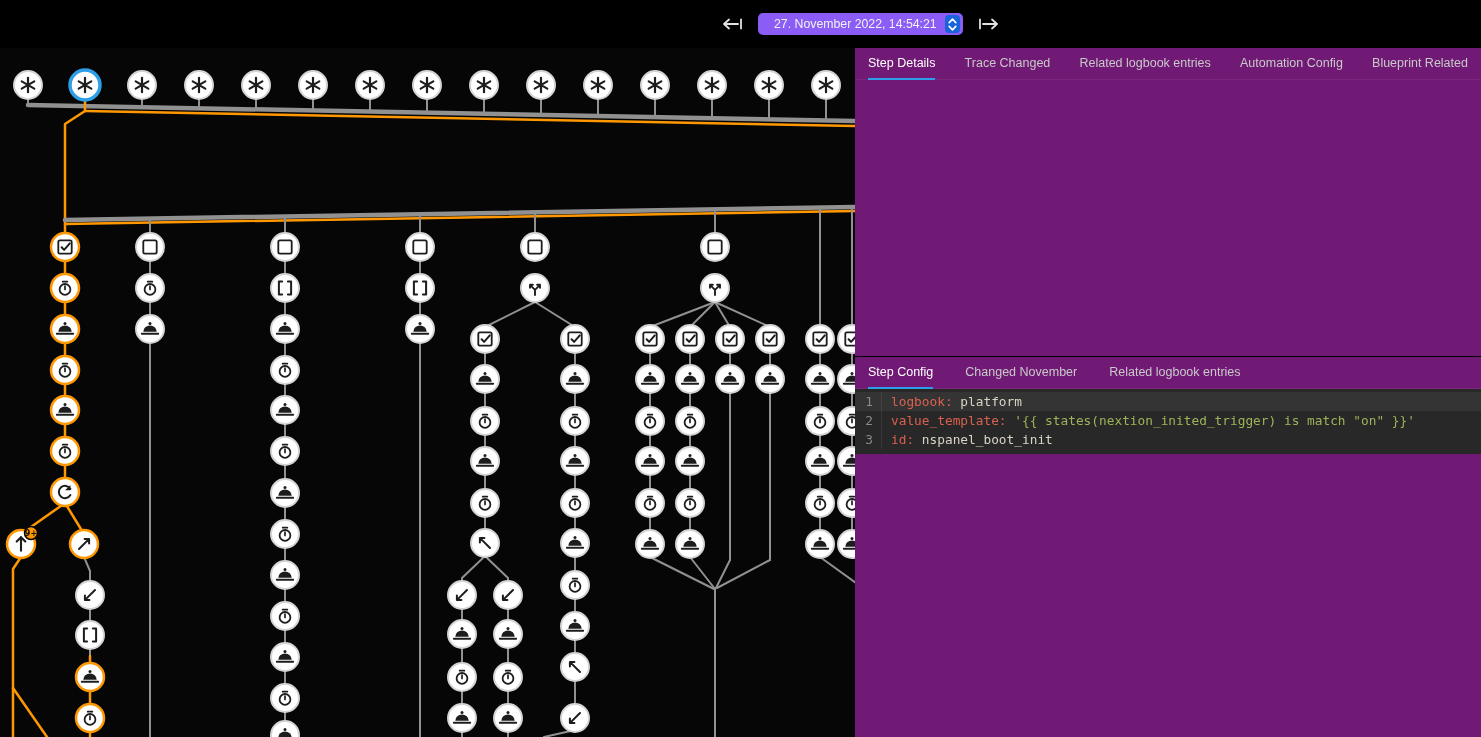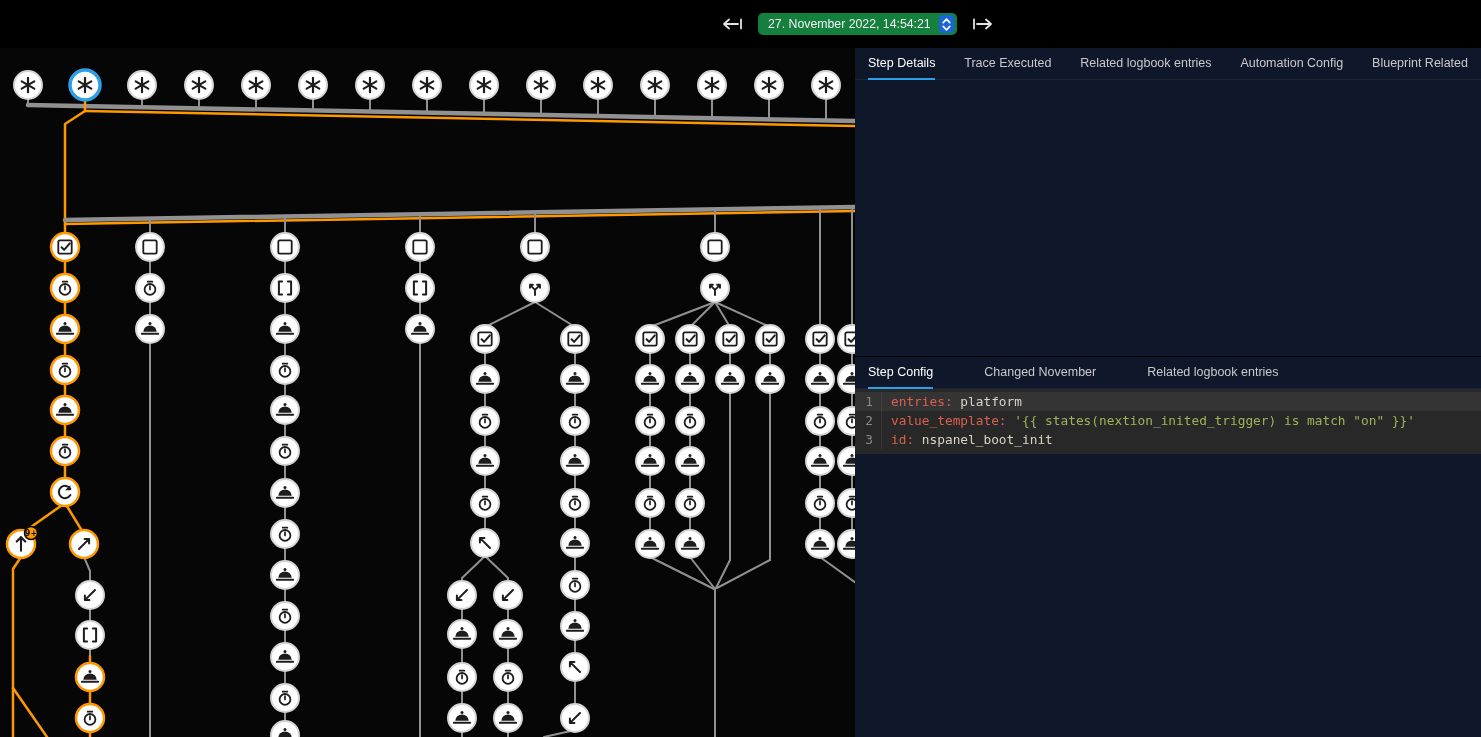--- a/index.html
+++ b/index.html
@@ -6,31 +6,31 @@
     --accent:#2d9fe8; --active-path:#ff9800; --node-border:#d4d4d4; --edge:#919191;
     --key:#d9604e; --string:#9bb458; --plain-code:#d8d3c4; --line-number:#8a8a8a;
     --selected-ring:#2d9fe8; --stepper-blue:#1b63d8;
   }
   *{box-sizing:border-box}
   html,body{margin:0;padding:0}
   body{width:1481px;height:737px;overflow:hidden;background:#000;font-family:"Liberation Sans",sans-serif}
   .topbar{position:relative;height:48px;background:#000}
   .run-nav{position:absolute;left:720px;top:0;height:48px;display:flex;align-items:center;gap:12px}
   .nav-arrow{background:none;border:none;padding:2px;cursor:pointer;display:flex;align-items:center}
-  .run-select{display:flex;align-items:center;height:22px;background:#15803d;border-radius:5px;padding:0 3px 0 10px;cursor:pointer}
+  .run-select{display:flex;align-items:center;height:22px;background:#8b5cf6;border-radius:5px;padding:0 3px 0 16px;cursor:pointer}
   .run-select-value{color:#f2f2f2;font-size:12.3px;white-space:nowrap;margin-right:8px}
   .stepper{display:flex;align-items:center;justify-content:center;width:15px;height:18px;background:var(--stepper-blue);border-radius:4px}
   .main{display:flex;height:689px}
   .graph-panel{width:855px;height:689px;background:#060606;position:relative;flex-shrink:0}
-  .right-panel{width:626px;background:#0f172a;display:flex;flex-direction:column}
+  .right-panel{width:626px;background:#701a75;display:flex;flex-direction:column}
   .details-section{height:309px;border-bottom:1px solid #000;display:flex;flex-direction:column;flex-shrink:0}
   .config-section{flex:1;display:flex;flex-direction:column;min-height:0}
   .tabs{display:flex;align-items:stretch;height:32px;padding:0 13px;border-bottom:1px solid rgba(255,255,255,0.06);flex-shrink:0}
   #top-tabs{justify-content:space-between}
-  #bottom-tabs{gap:51px}
+  #bottom-tabs{gap:32px}
   .tab{display:flex;align-items:center;font-size:12.5px;color:#c9c9c9;border-bottom:2px solid transparent;margin-bottom:-1px;white-space:nowrap;cursor:pointer}
   .tab.active{color:#fff;border-bottom-color:var(--accent)}
   .executed{padding:15px 16px;font-size:14.5px;color:#e5e5e5}
   .code{background:#282828;padding:3px 0 5px;font-family:"DejaVu Sans Mono",monospace;font-size:12.8px;line-height:19px}
   .code-line{display:flex}
   .code-line.active{background:rgba(255,255,255,0.06)}
   .gutter{width:27px;flex-shrink:0;text-align:right;padding-right:8px;color:var(--line-number);border-right:1px solid rgba(255,255,255,0.07)}
   .src{padding-left:9px;white-space:pre;color:var(--plain-code)}
   .tok-key{color:var(--key)}
   .tok-str{color:var(--string)}
@@ -876,36 +876,36 @@
             <path d="M-8.2,4.8 L8.2,4.8" stroke-width="1.9"></path>
             <circle cx="0" cy="-5.4" r="1.5" fill="#1d1d1d" stroke="none"></circle>
           </g>
         </g>
       </svg>
   </div>
   <div class="right-panel">
     <section class="details-section">
       <div class="tabs" id="top-tabs">
           <div class="tab active">Step Details</div>
-          <div class="tab">Trace Executed</div>
+          <div class="tab">Trace Changed</div>
           <div class="tab">Related logbook entries</div>
           <div class="tab">Automation Config</div>
           <div class="tab">Blueprint Related</div>
         </div>
     </section>
     <section class="config-section">
       <div class="tabs" id="bottom-tabs">
           <div class="tab active">Step Config</div>
           <div class="tab">Changed November</div>
           <div class="tab">Related logbook entries</div>
         </div>
       <div class="code" id="code-block">
           <div class="code-line active">
             <span class="gutter">1</span>
-            <span class="src"><span class="tok-key">entries:</span><span class="tok-plain"> platform</span></span>
+            <span class="src"><span class="tok-key">logbook:</span><span class="tok-plain"> platform</span></span>
           </div>
           <div class="code-line">
             <span class="gutter">2</span>
             <span class="src"><span class="tok-key">value_template:</span><span class="tok-str"> '{{ states(nextion_inited_trigger) is match "on" }}'</span></span>
           </div>
           <div class="code-line">
             <span class="gutter">3</span>
             <span class="src"><span class="tok-key">id:</span><span class="tok-plain"> nspanel_boot_init</span></span>
           </div>
         </div>

